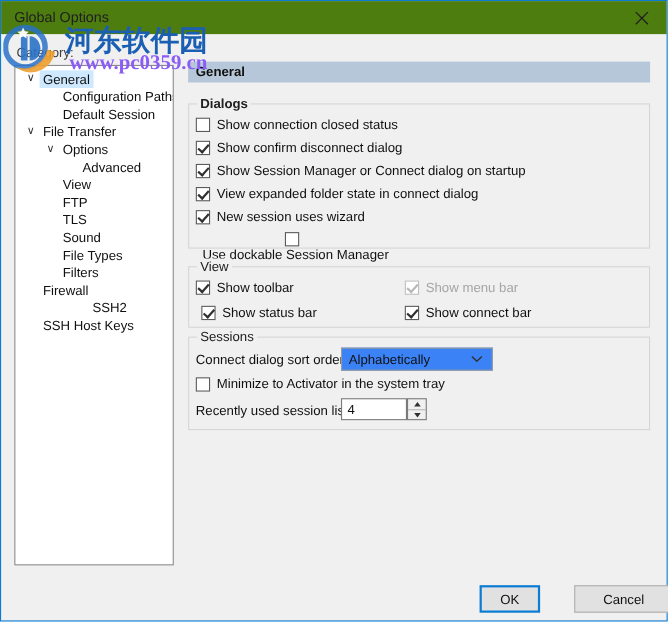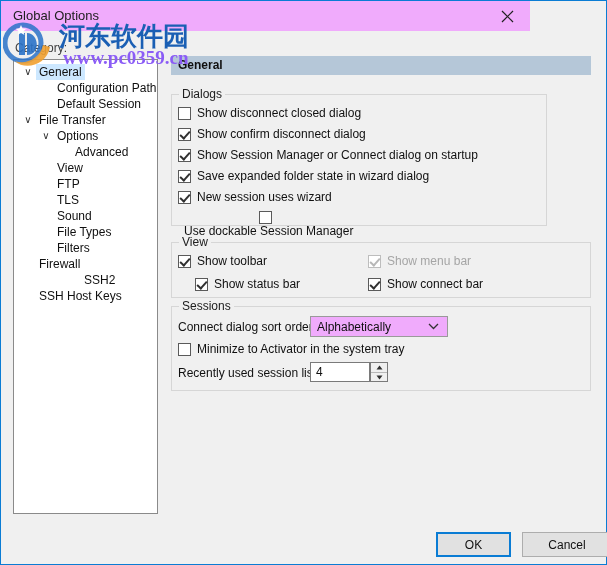--- a/index.html
+++ b/index.html
@@ -22,23 +22,23 @@
     height: 565px;
     box-sizing: border-box;
     border: 1px solid #0a7cd4;
     background: #f0f0f0;
   }
 
   
   #titlebar {
     position: absolute;
     left: 0; top: 0;
-    width: 529px;
+    width: 605px;
     height: 30px;
-    background: #f0abfc;
+    background: #4d7c0f;
     box-sizing: border-box;
   }
   #title-text {
     position: absolute;
     left: 12px;
     top: 7px;
     font-size: 13px;
     color: #202020;
     white-space: nowrap;
   }
@@ -227,21 +227,21 @@
     white-space: nowrap;
   }
 
   
   #sort-combo {
     position: absolute;
     left: 309px;
     top: 315px;
     width: 138px;
     height: 21px;
-    background: #f0abfc;
+    background: #3b82f6;
     border: 1px solid #9a9a9a;
     box-sizing: border-box;
     cursor: default;
   }
   #sort-combo-value {
     position: absolute;
     left: 6px;
     top: 3px;
     font-size: 12px;
     color: #101010;
@@ -300,21 +300,21 @@
     display: flex;
     align-items: center;
     justify-content: center;
     font-size: 12px;
     color: #101010;
     cursor: default;
   }
   #ok-button {
     left: 435px;
     top: 531px;
-    width: 75px;
+    width: 55px;
     border: 2px solid #0a7cd4;
   }
   #cancel-button {
     left: 521px;
     top: 531px;
     width: 90px;
   }
 </style>
 </head>
 <body>
@@ -360,39 +360,39 @@
       <div class="tree-item" style="position: absolute; left: 0px; top: 180px; width: 100%;"><span class="tree-label" style="margin-left: 40px;">Filters</span></div>
       <div class="tree-item" style="position: absolute; left: 0px; top: 196px; width: 100%;"><span class="tree-label" style="margin-left: 22px;">Firewall</span></div>
       <div class="tree-item" style="position: absolute; left: 0px; top: 212px; width: 100%; padding-left: 45px;"><span class="tree-label" style="margin-left: 22px;">SSH2</span></div>
       <div class="tree-item" style="position: absolute; left: 0px; top: 228px; width: 100%;"><span class="tree-label" style="margin-left: 22px;">SSH Host Keys</span></div>
     </div>
 
   <div id="content-header">
     <div id="content-header-text">General</div>
   </div>
 
-  <div class="groupbox" id="dialogs-group" style="left:170px; top:93px; width:376px; height:132px;">
+  <div class="groupbox" id="dialogs-group" style="left:170px; top:93px; width:420px; height:132px;font-weight:bold;">
     <div class="group-title">Dialogs</div>
   </div>
   <div id="dialogs-items">
       <div class="cbrow" style="left: 177px; top: 105px;">
         <span class="cbox"></span>
-        <span class="cblabel">Show disconnect closed dialog</span>
+        <span class="cblabel">Show connection closed status</span>
       </div>
       <div class="cbrow" style="left: 177px; top: 126px;">
         <span class="cbox checked"></span>
         <span class="cblabel">Show confirm disconnect dialog</span>
       </div>
       <div class="cbrow" style="left: 177px; top: 147px;">
         <span class="cbox checked"></span>
         <span class="cblabel">Show Session Manager or Connect dialog on startup</span>
       </div>
       <div class="cbrow" style="left: 177px; top: 168px;">
         <span class="cbox checked"></span>
-        <span class="cblabel">Save expanded folder state in wizard dialog</span>
+        <span class="cblabel">View expanded folder state in connect dialog</span>
       </div>
       <div class="cbrow" style="left: 177px; top: 189px;">
         <span class="cbox checked"></span>
         <span class="cblabel">New session uses wizard</span>
       </div>
       <div class="cbrow" style="left: 177px; top: 210px; flex-direction: column;">
         <span class="cbox"></span>
         <span class="cblabel">Use dockable Session Manager</span>
       </div>
     </div>
@@ -402,21 +402,21 @@
   </div>
   <div id="view-items">
       <div class="cbrow" style="left: 177px; top: 253px;">
         <span class="cbox checked"></span>
         <span class="cblabel">Show toolbar</span>
       </div>
       <div class="cbrow disabled" style="left: 367px; top: 253px;">
         <span class="cbox checked"></span>
         <span class="cblabel">Show menu bar</span>
       </div>
-      <div class="cbrow" style="left: 194px; top: 276px;">
+      <div class="cbrow" style="left: 182px; top: 276px;">
         <span class="cbox checked"></span>
         <span class="cblabel">Show status bar</span>
       </div>
       <div class="cbrow" style="left: 367px; top: 276px;">
         <span class="cbox checked"></span>
         <span class="cblabel">Show connect bar</span>
       </div>
     </div>
 
   <div class="groupbox" id="sessions-group" style="left:170px; top:305px; width:420px; height:85px;">

